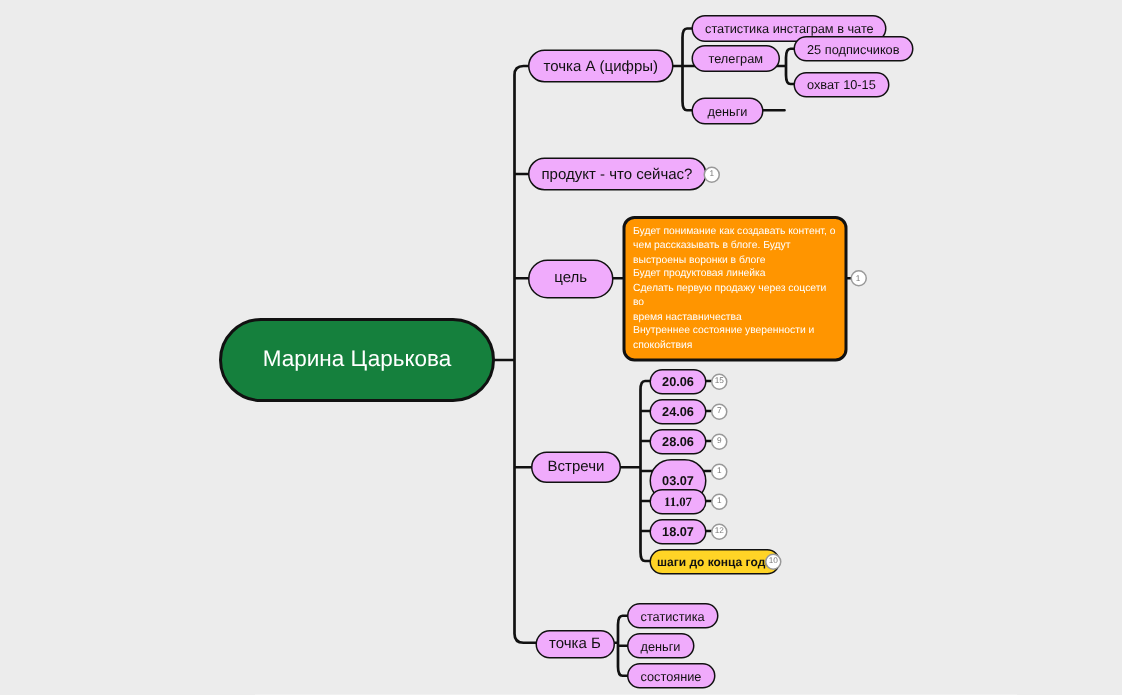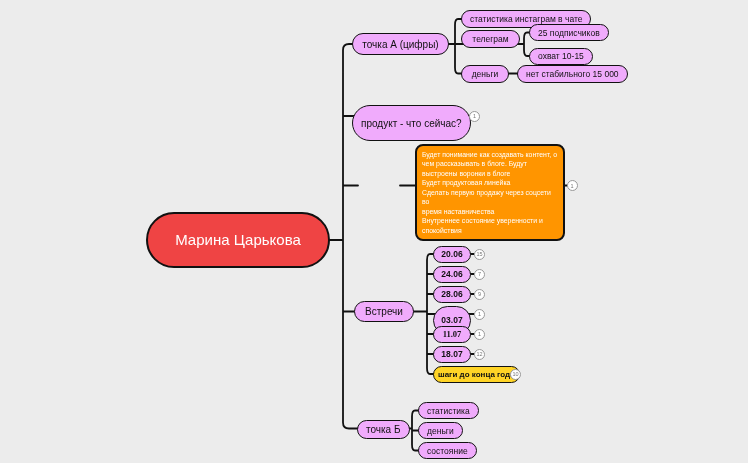--- a/index.html
+++ b/index.html
@@ -62,21 +62,21 @@
       M460 294 L474 294
       M460 314 L474 314
       M460 334 L474 334
       M460 354 L474 354
       M500 374 L510 374
       M395 428.5 L412 428.5
       M424 410.5 L415 410.5 Q412 410.5 412 416.5 L412 444.5 Q412 450.5 415 450.5 L424 450.5
       M412 430.5 L424 430.5"></path>
   </svg>
 
-  <div class="n root" style="left: 146px; top: 212px; width: 184px; height: 56px; background-color: #ef4444;">
+  <div class="n root" style="left: 146px; top: 212px; width: 184px; height: 56px; background-color: #15803d;">
     <div>Марина Царькова</div>
   </div>
 
   <div class="n lvl1" style="left:352px;top:33px;min-width:97px;height:22px;">
       <span>точка А (цифры)</span>
     </div>
   <div class="n" style="left:461px;top:10px;height:18px;">
       <span>статистика инстаграм в чате</span>
     </div>
   <div class="n" style="left:461px;top:30px;min-width:59px;height:18px;">
@@ -84,31 +84,31 @@
     </div>
   <div class="n" style="left:529px;top:24px;height:17px;">
       <span>25 подписчиков</span>
     </div>
   <div class="n" style="left:529px;top:47.5px;height:17px;">
       <span>охват 10-15</span>
     </div>
   <div class="n" style="left:461px;top:64.5px;min-width:48px;height:18px;">
       <span>деньги</span>
     </div>
-  <div class="n" style="left:517px;top:64.5px;height:18px;">
-      <span>нет стабильного 15 000</span>
-    </div>
 
-  <div class="n lvl1" style="left:352px;top:105px;min-width:116px;height:36px;">
+  <div class="n lvl1" style="left:352px;top:105px;min-width:116px;height:22px;">
       <span>продукт - что сейчас?</span>
     </div>
   <div class="badge" style="left:469px;top:110.5px;">
       <span>1</span>
     </div>
 
+  <div class="n lvl1" style="left:352px;top:172.5px;min-width:57px;height:26px;">
+      <span>цель</span>
+    </div>
   <div class="n note" style="left: 415px; top: 143.5px; width: 150px; background-color: rgb(255, 149, 0);"><span>Будет понимание как создавать контент, о
 чем рассказывать в блоге. Будут
 выстроены воронки в блоге
 Будет продуктовая линейка
 Сделать первую продажу через соцсети во
 время наставничества
 Внутреннее состояние уверенности и
 спокойствия</span></div>
   <div class="badge" style="left:566.5px;top:180px;">
       <span>1</span>

